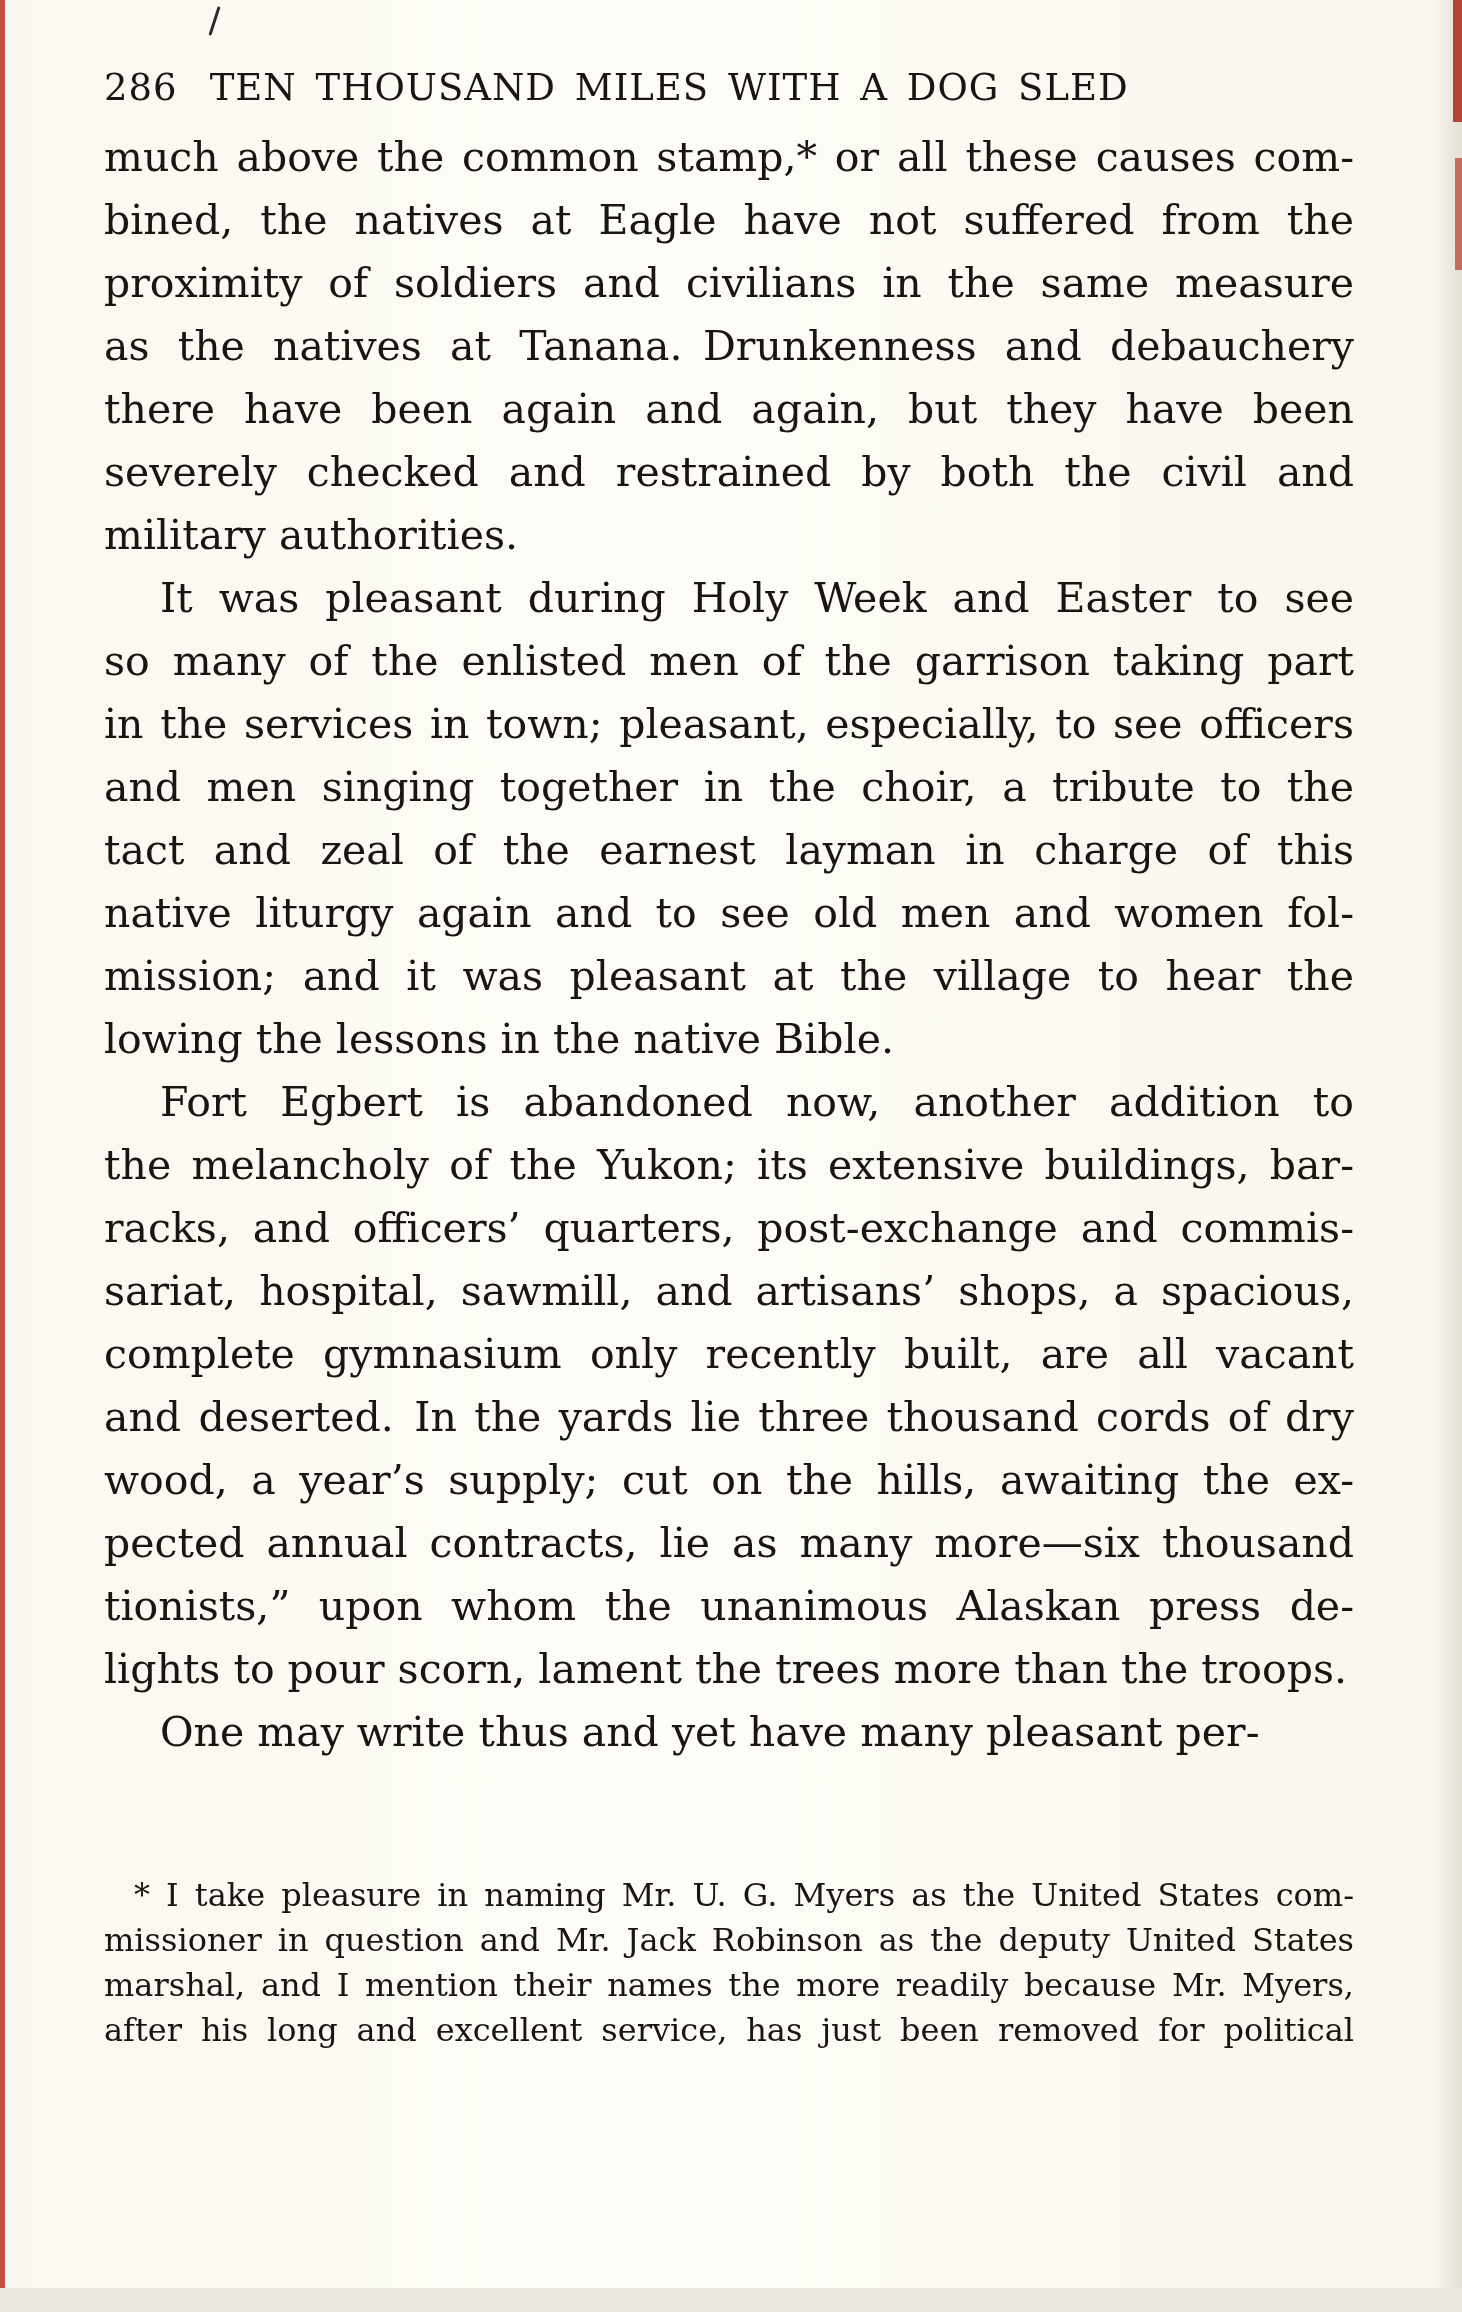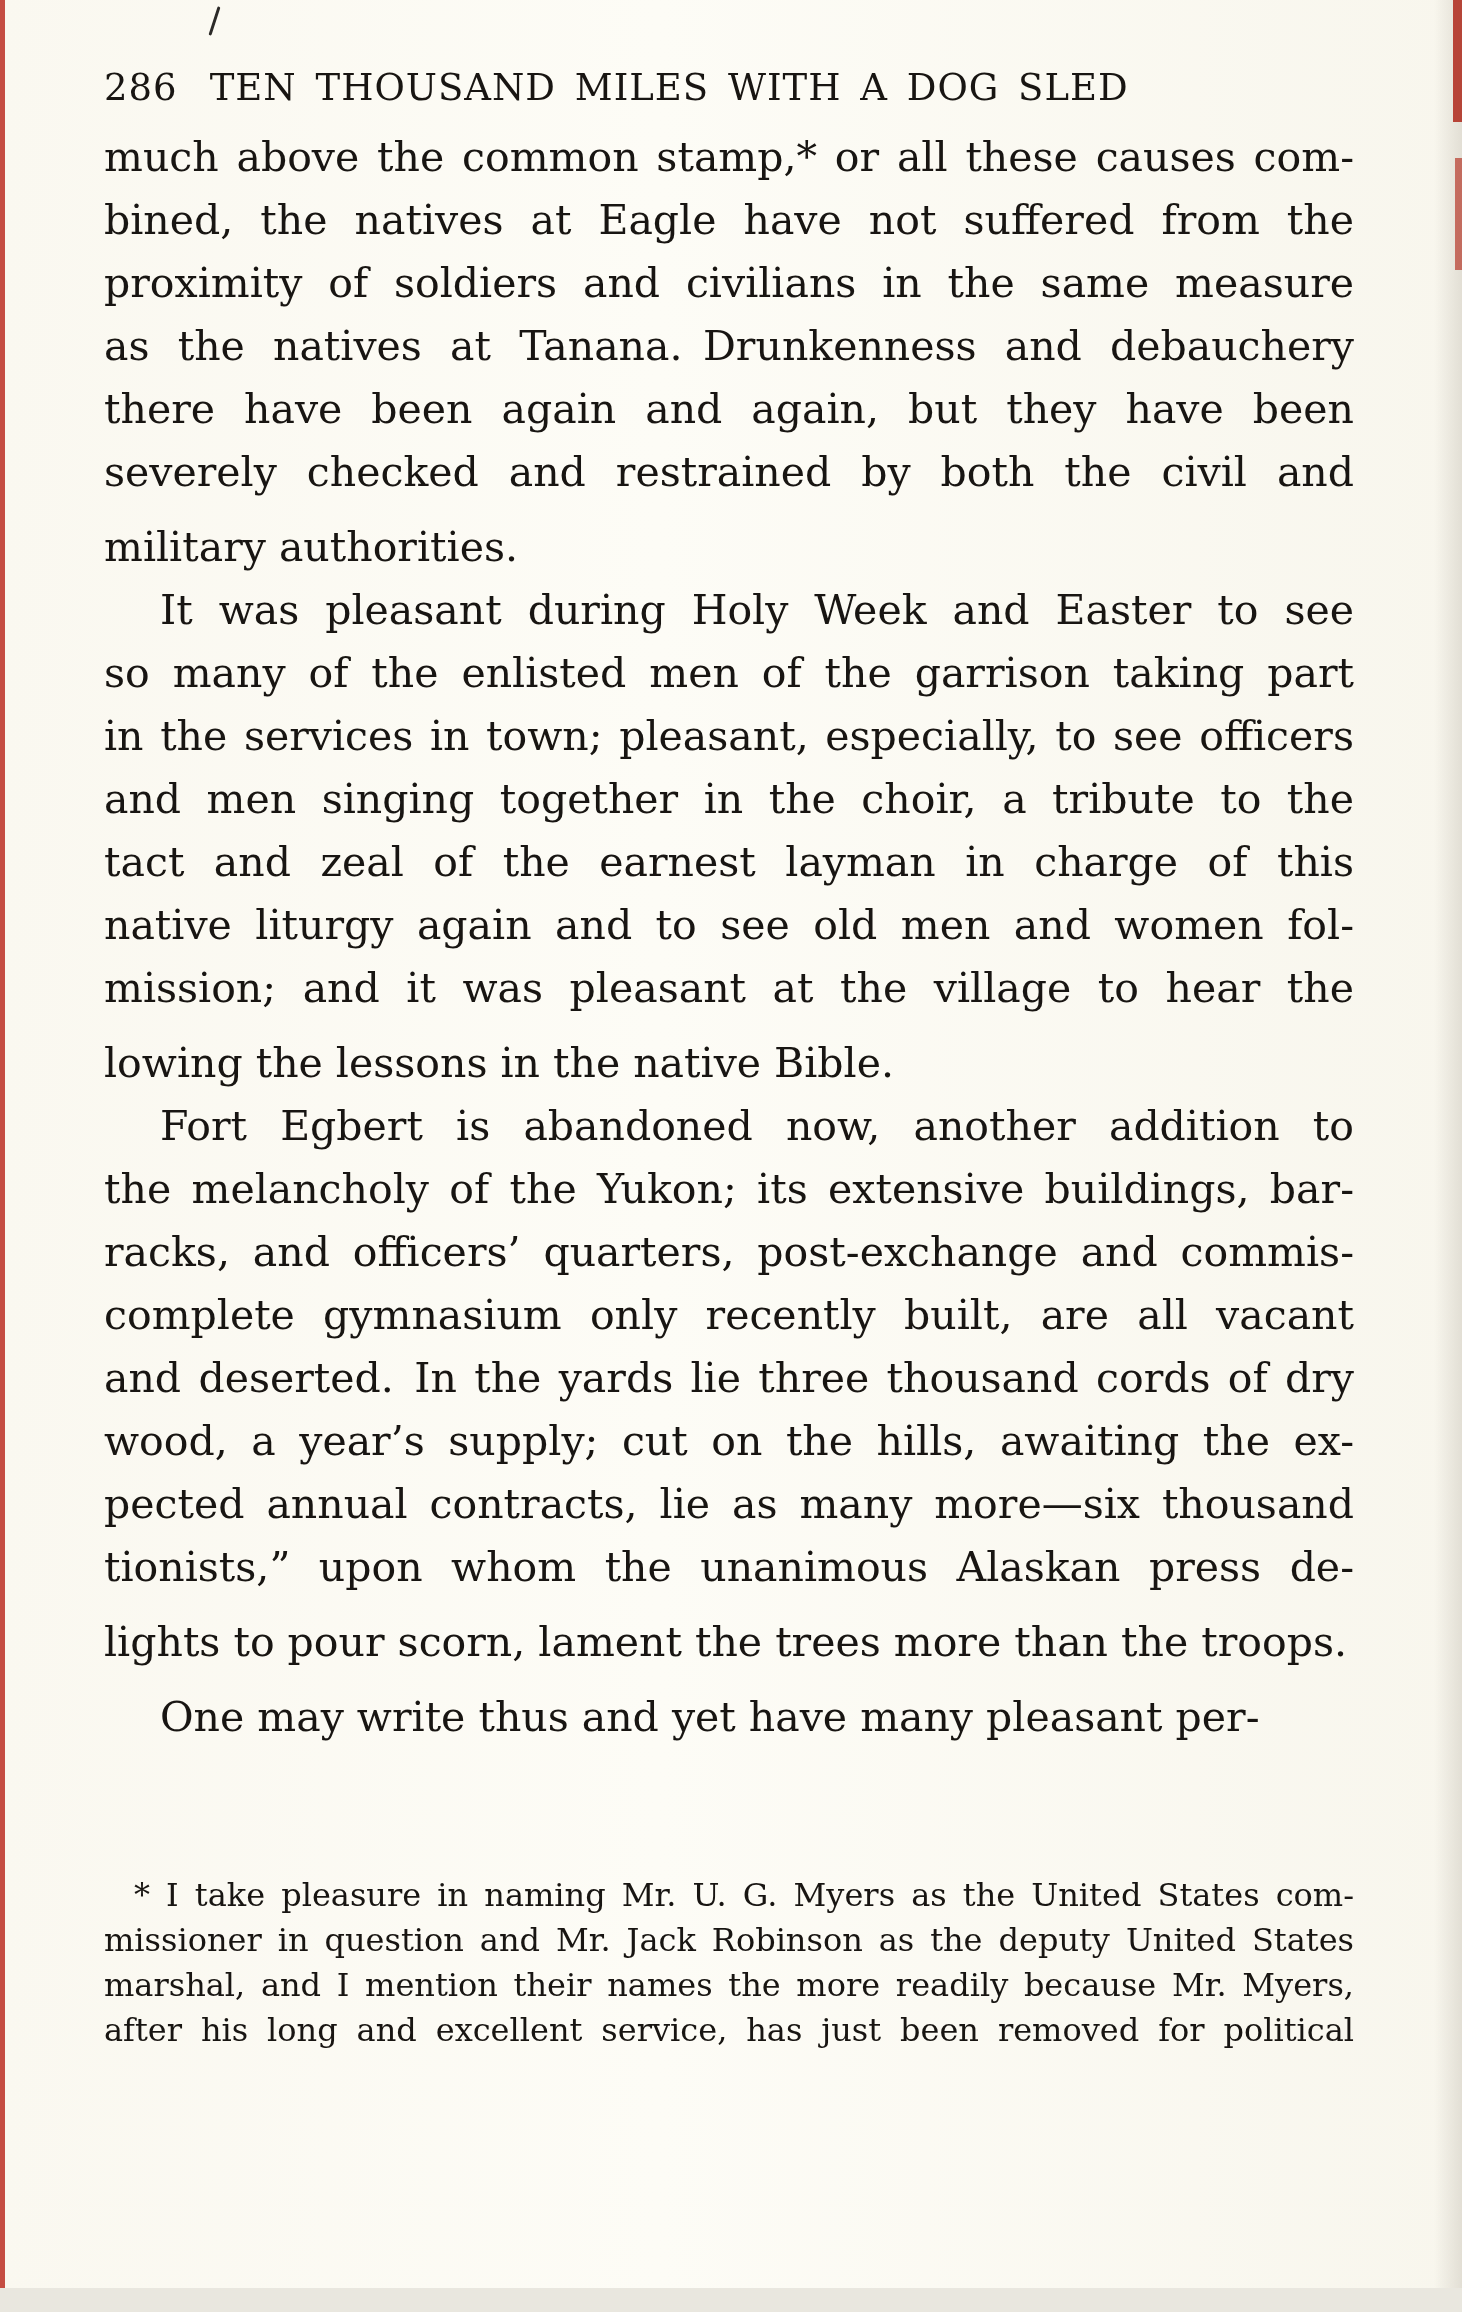--- a/index.html
+++ b/index.html
@@ -69,21 +69,21 @@
     top: 126px; left: 104px;
     width: 1250px;
     font-size: 41px;
     line-height: 63px;
   }
   .line {
     text-align: justify;
     text-align-last: justify;
     text-justify: inter-word;
   }
-  .line.para-last  { text-align-last: left; margin-top: 12px; }
+  .line.para-last  { text-align-last: left; }
   .line.indent     { text-indent: 56px; }
 
   
   .footnote {
     position: absolute;
     top: 1873px; left: 104px;
     width: 1250px;
     font-size: 32px;
     line-height: 45px;
   }
@@ -127,20 +127,21 @@
         <div class="line">and men singing together in the choir, a tribute to the</div>
         <div class="line">tact and zeal of the earnest layman in charge of this</div>
         <div class="line">native liturgy again and to see old men and women fol-</div>
         <div class="line">mission; and it was pleasant at the village to hear the</div>
         <div class="line para-last">lowing the lessons in the native Bible.</div>
       </div>
       <div class="paragraph">
         <div class="line indent">Fort Egbert is abandoned now, another addition to</div>
         <div class="line">the melancholy of the Yukon; its extensive buildings, bar-</div>
         <div class="line">racks, and officers’ quarters, post-exchange and commis-</div>
+        <div class="line">sariat, hospital, sawmill, and artisans’ shops, a spacious,</div>
         <div class="line">complete gymnasium only recently built, are all vacant</div>
         <div class="line">and deserted. In the yards lie three thousand cords of dry</div>
         <div class="line">wood, a year’s supply; cut on the hills, awaiting the ex-</div>
         <div class="line">pected annual contracts, lie as many more—six thousand</div>
         <div class="line">tionists,” upon whom the unanimous Alaskan press de-</div>
         <div class="line para-last">lights to pour scorn, lament the trees more than the troops.</div>
       </div>
       <div class="paragraph">
         <div class="line indent para-last">One may write thus and yet have many pleasant per-</div>
       </div>

